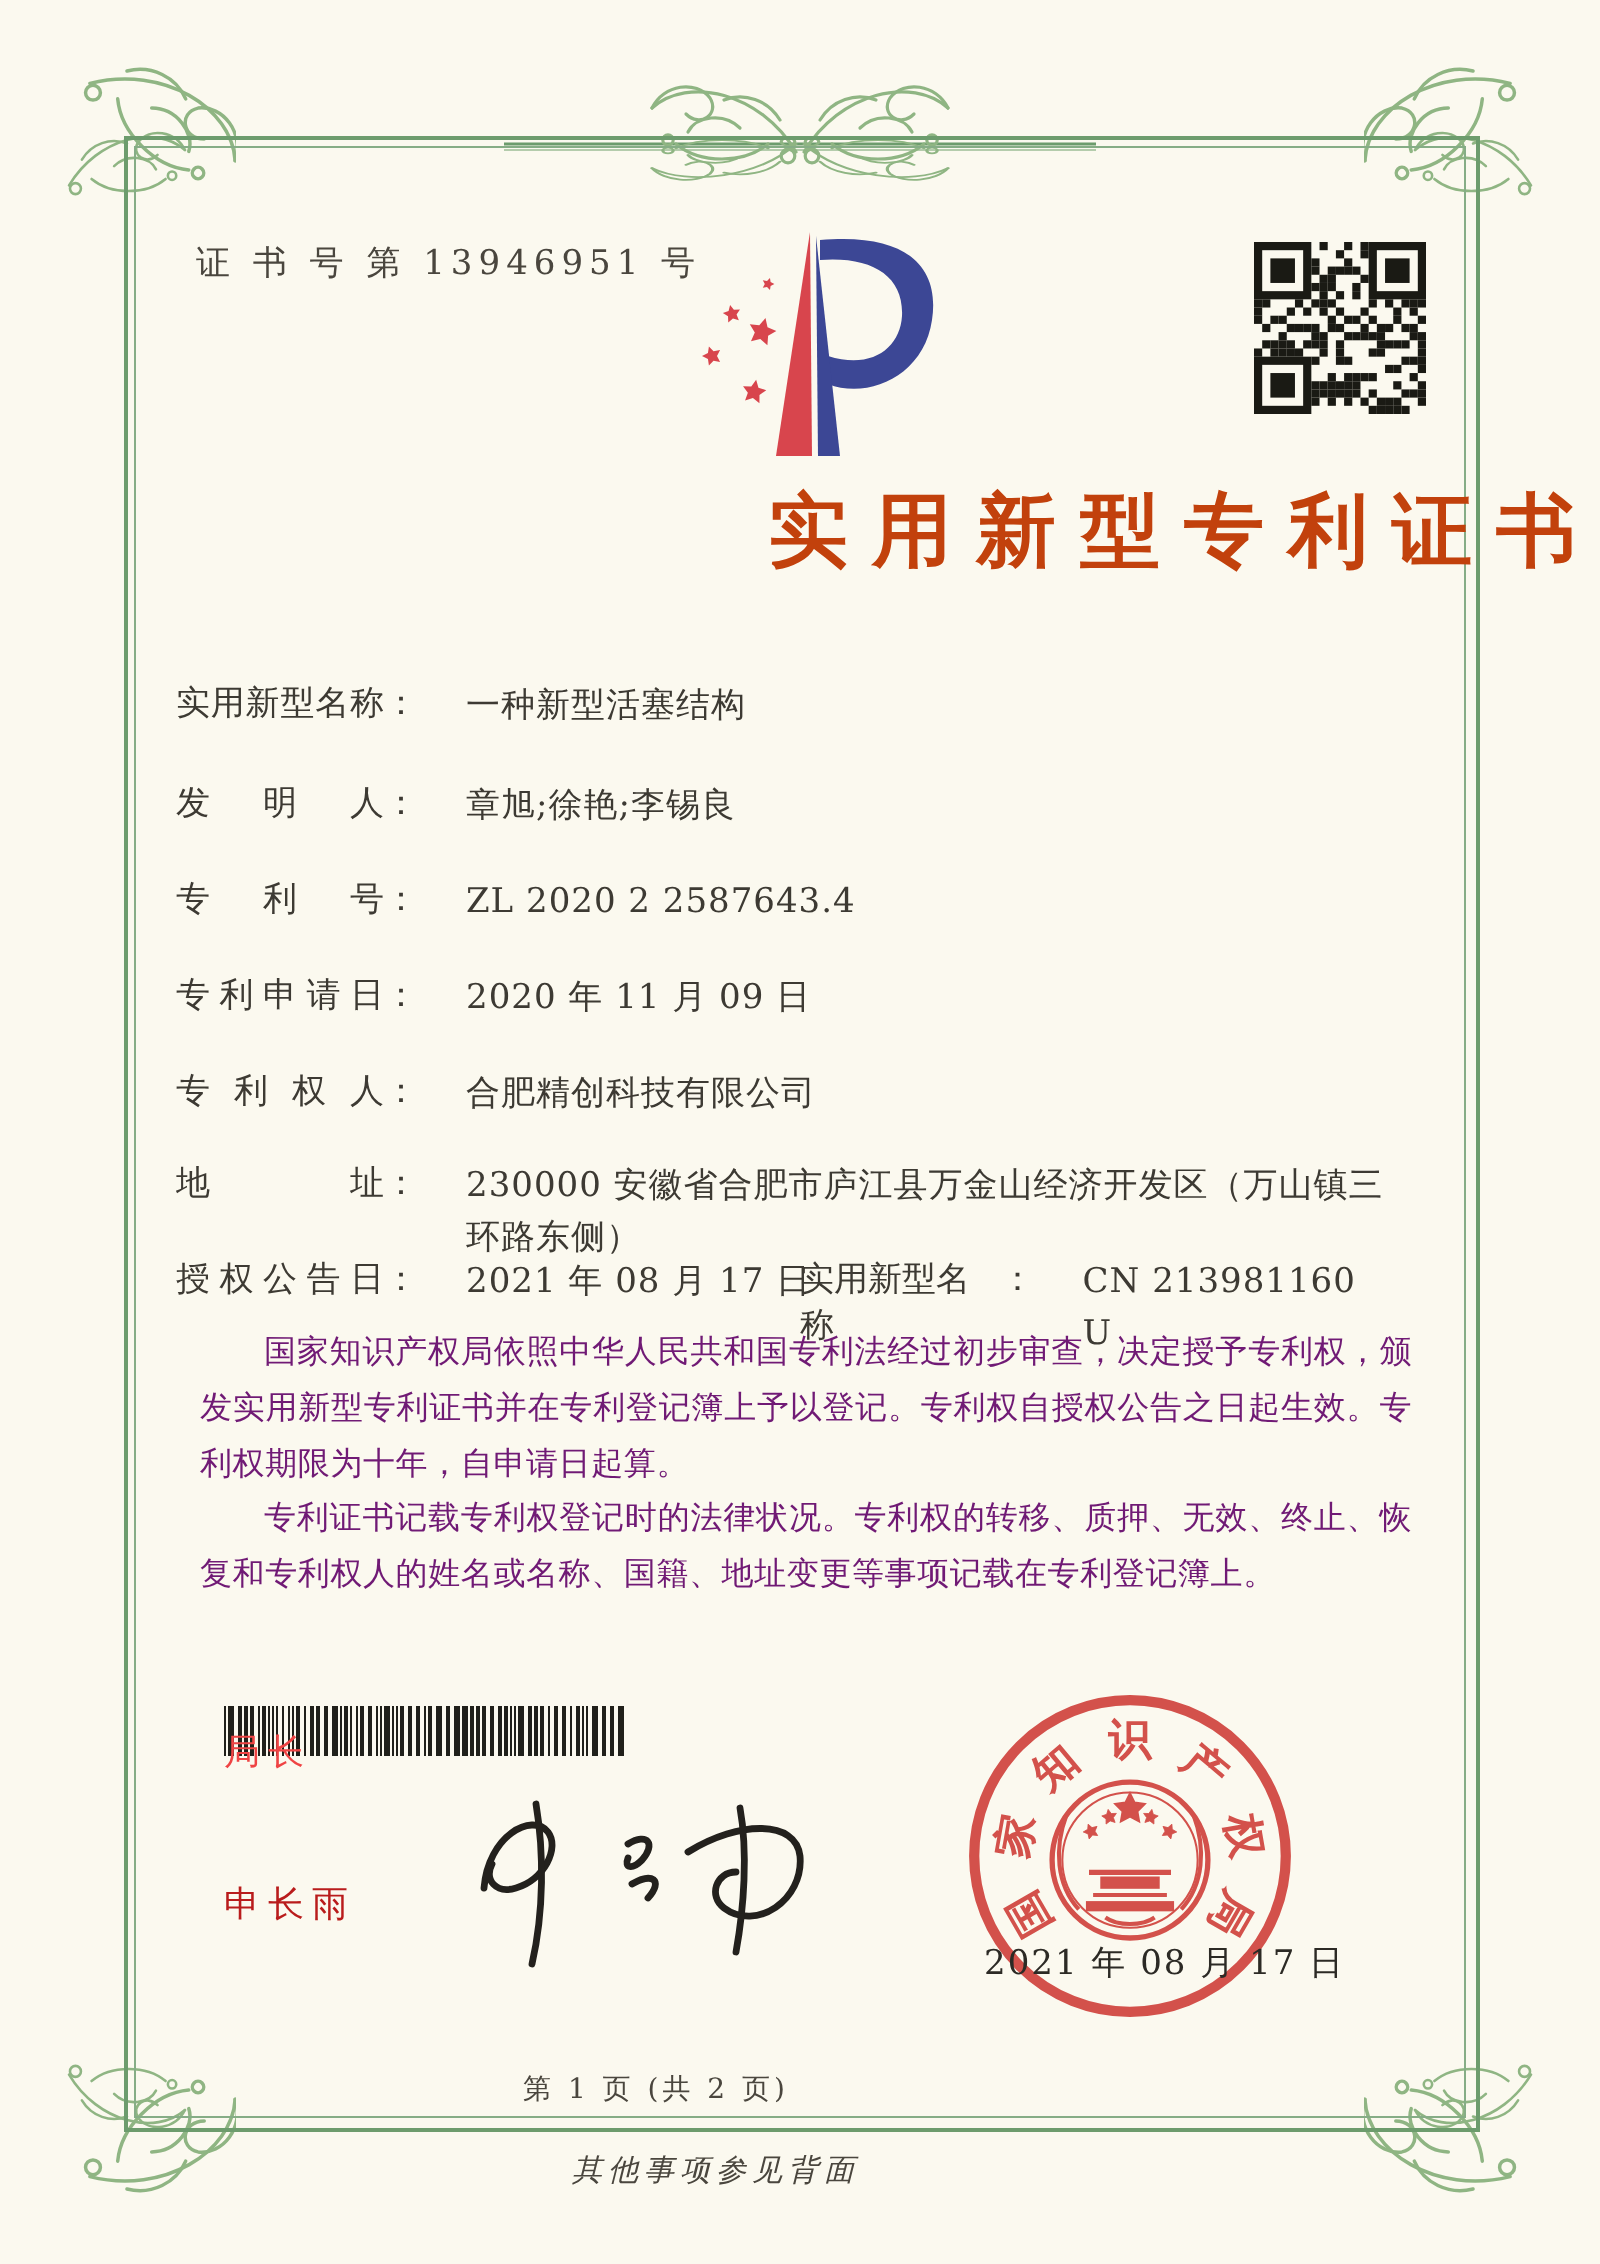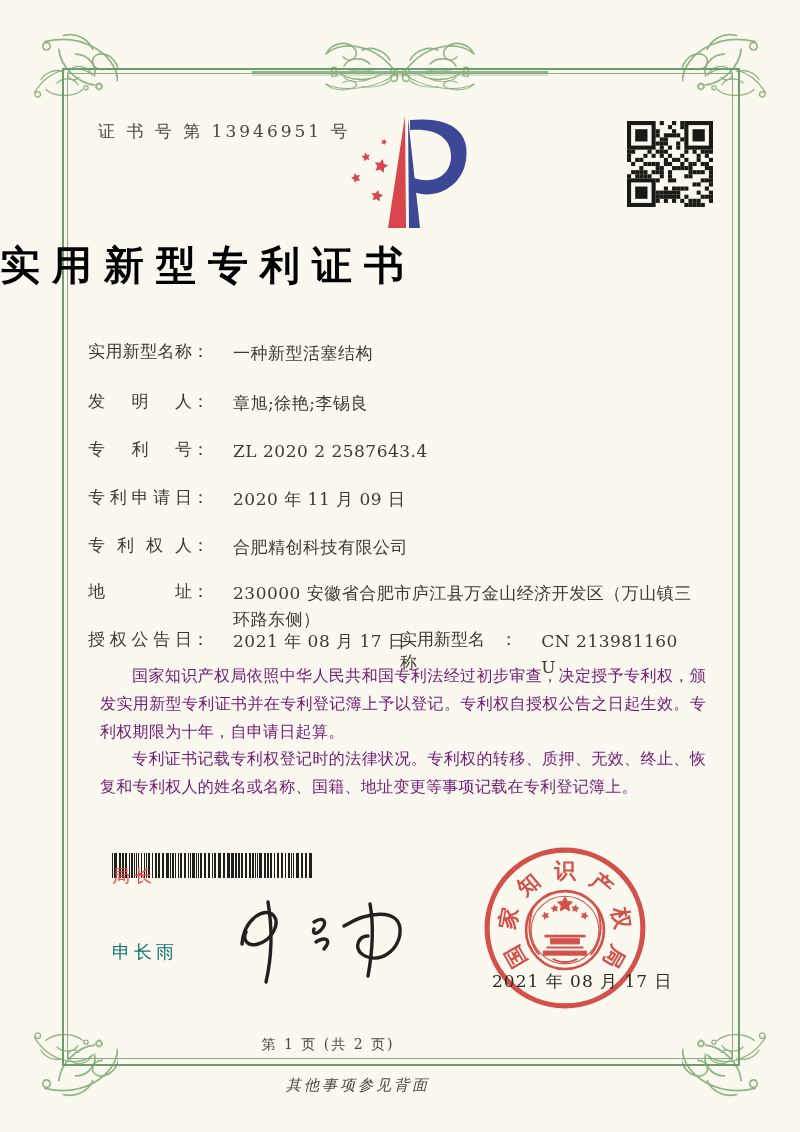--- a/index.html
+++ b/index.html
@@ -10,36 +10,36 @@
     color:#3a362f;
   }
   .abs{position:absolute;}
   
   .frame-outer{left:62px;top:68px;width:674px;height:994px;border:2px solid #6d9c6d;}
   .frame-inner{left:67px;top:73px;width:664px;height:984px;border:1px solid #86ad86;}
   
   .cert-no{left:98px;top:120px;font-size:17px;letter-spacing:3px;color:#4a463e;}
   .logo{left:332px;top:108px;}
   .qr{left:627px;top:121px;}
-  .title{left:0;top:238px;width:800px;text-align:left;font-size:40px;font-weight:700;
-         letter-spacing:12px;color:#000000;}
+  .title{left:0;top:238px;width:800px;text-align:right;font-size:40px;font-weight:700;
+         letter-spacing:12px;color:#c2410c;}
   
   .field-row{left:88px;width:608px;font-size:17px;display:flex;color:#3d3a33;}
   .flabel{display:inline-block;width:104px;text-align:justify;text-align-last:justify;flex:0 0 104px;}
   .fcolon{flex:0 0 auto;}
   .fvalue{margin-left:24px;letter-spacing:0.5px;line-height:1.55;max-width:480px;}
   .grant-right{position:absolute;left:312px;top:0;display:flex;font-size:17px;}
   
   .body-text{left:100px;top:662px;width:606px;font-size:16px;line-height:1.74;
              text-align:justify;color:#701a75;letter-spacing:0.3px;}
   .body-text p{margin:0;text-indent:2em;}
   
   .barcode{left:110px;top:853px;}
   .sig-title{left:112px;top:864px;font-size:18px;letter-spacing:4px;color:#ef4444;}
-  .sig-name{left:112px;top:940px;font-size:18px;letter-spacing:4px;color:#0f766e;}
+  .sig-name{left:112px;top:940px;font-size:18px;letter-spacing:4px;color:#b91c1c;}
   .signature{left:228px;top:892px;}
   .seal{left:483px;top:846px;}
   .seal-date{left:492px;top:970px;font-size:17px;letter-spacing:1px;color:#2c2a25;z-index:5;}
   .page-info{left:0;top:1036px;width:656px;text-align:center;font-size:14px;
              letter-spacing:2px;color:#4a463e;}
   .back-note{left:0;top:1076px;width:716px;text-align:center;font-size:15px;
              letter-spacing:3px;font-style:italic;color:#4a463e;}
 </style>
 </head>
 <body>

